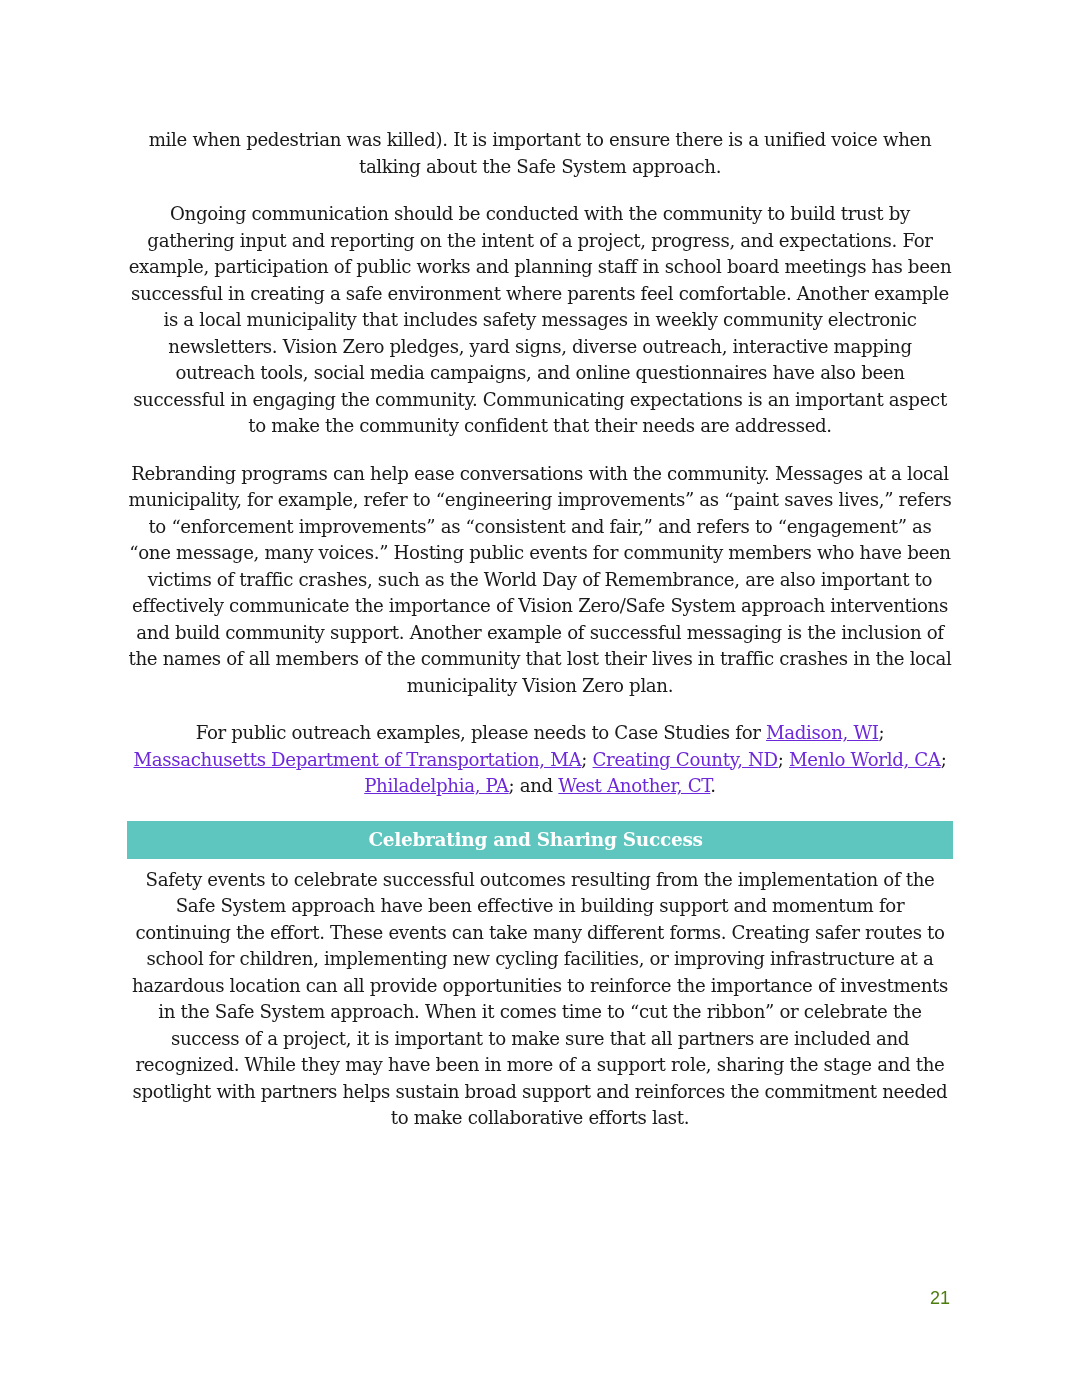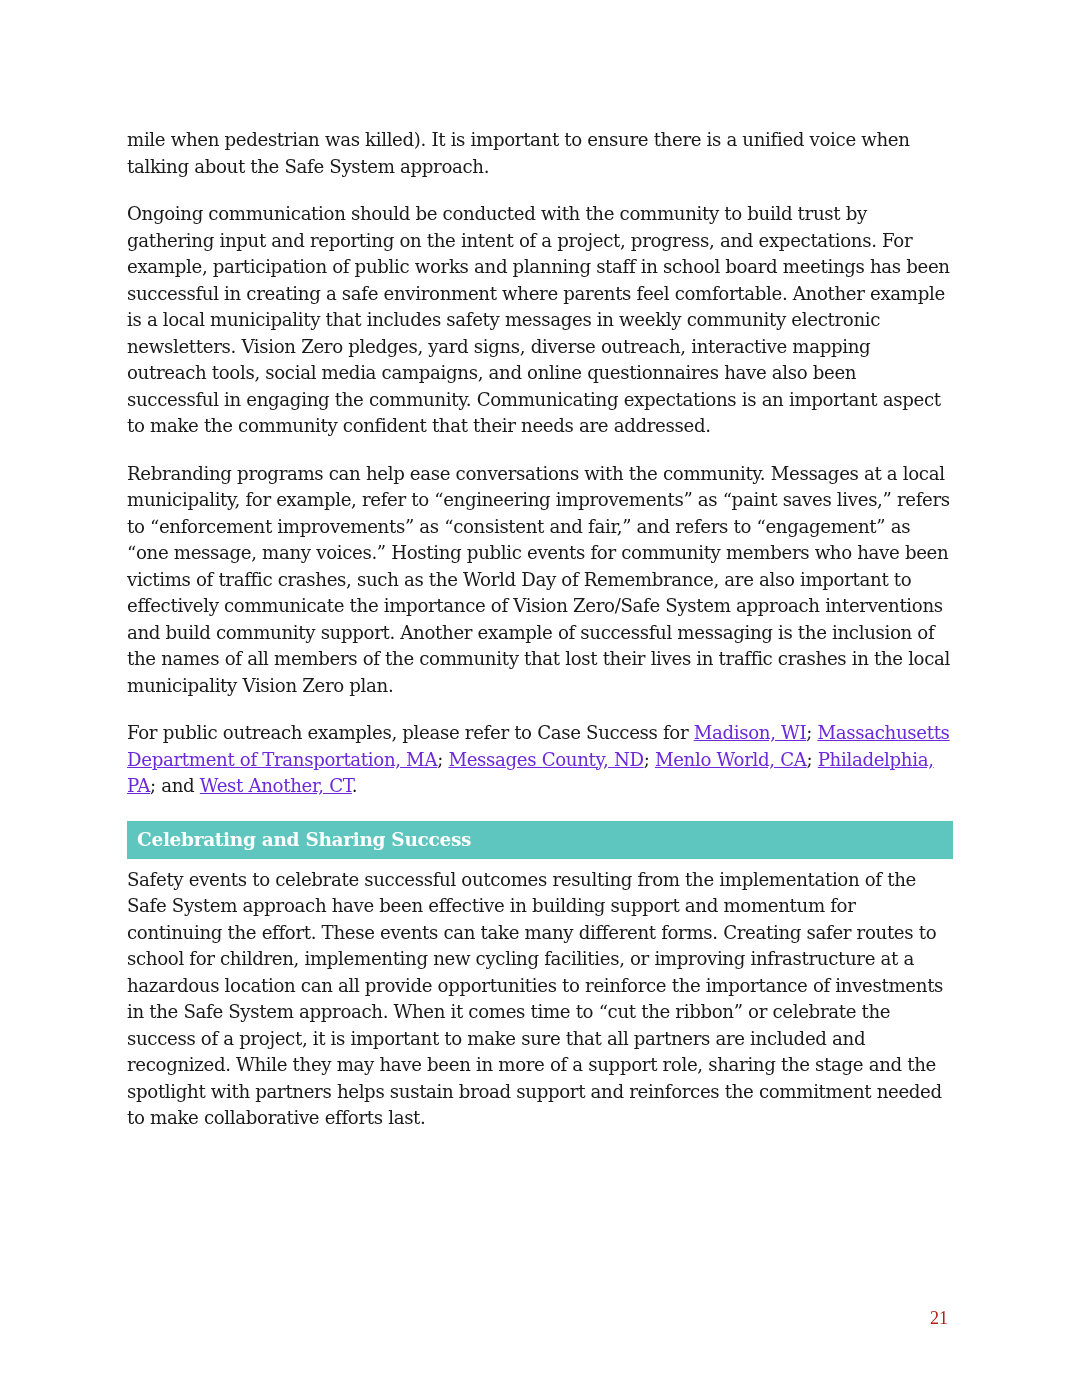--- a/index.html
+++ b/index.html
@@ -2,38 +2,39 @@
 <html><head>
 <meta charset="utf-8">
 <style>
   html, body { margin: 0; padding: 0; background: #ffffff; }
   body { width: 1080px; height: 1397px; position: relative; overflow: hidden; }
   .page {
     position: absolute; left: 127px; top: 127px; width: 826px;
     font-family: "DejaVu Serif", "Liberation Serif", serif;
     font-size: 18.2px; line-height: 26.5px; color: #1a1a1a;
     letter-spacing: -0.35px;
+    text-align: center;
   }
   p { margin: 0 0 21px 0; }
   a { color: #6d28d9; text-decoration: underline; }
   .heading-bar {
     background: #5ec6be; color: #ffffff; font-weight: bold;
     padding: 6px 19px 6px 10px; margin: 0 0 8px 0; height: 26px; line-height: 26px;
     font-size: 18.5px; letter-spacing: -0.3px;
   }
   .page-number {
     position: absolute; left: 930px; top: 1288px;
-    font-family: Liberation Serif, serif; font-size: 18px; color: #b91c1c; margin-top: 20px;
+    font-family: Liberation Sans, sans-serif; font-size: 18px; color: #4d7c0f;
   }
 </style>
 </head>
 <body>
 
 <div class="page">
   <p>mile when pedestrian was killed). It is important to ensure there is a unified voice when talking about the Safe System approach.</p>
   <p>Ongoing communication should be conducted with the community to build trust by gathering input and reporting on the intent of a project, progress, and expectations. For example, participation of public works and planning staff in school board meetings has been successful in creating a safe environment where parents feel comfortable. Another example is a local municipality that includes safety messages in weekly community electronic newsletters. Vision Zero pledges, yard signs, diverse outreach, interactive mapping outreach tools, social media campaigns, and online questionnaires have also been successful in engaging the community. Communicating expectations is an important aspect to make the community confident that their needs are addressed.</p>
   <p>Rebranding programs can help ease conversations with the community. Messages at a local municipality, for example, refer to “engineering improvements” as “paint saves lives,” refers to “enforcement improvements” as “consistent and fair,” and refers to “engagement” as “one message, many voices.” Hosting public events for community members who have been victims of traffic crashes, such as the World Day of Remembrance, are also important to effectively communicate the importance of Vision Zero/Safe System approach interventions and build community support. Another example of successful messaging is the inclusion of the names of all members of the community that lost their lives in traffic crashes in the local municipality Vision Zero plan.</p>
-  <p><span>For public outreach examples, please refer to Case Success for </span><a href="#">Madison, WI</a><span>; </span><a href="#">Massachusetts Department of Transportation, MA</a><span>; </span><a href="#">Messages County, ND</a><span>; </span><a href="#">Menlo World, CA</a><span>; </span><a href="#">Philadelphia, PA</a><span>; and </span><a href="#">West Another, CT</a><span>.</span></p>
+  <p><span>For public outreach examples, please needs to Case Studies for </span><a href="#">Madison, WI</a><span>; </span><a href="#">Massachusetts Department of Transportation, MA</a><span>; </span><a href="#">Creating County, ND</a><span>; </span><a href="#">Menlo World, CA</a><span>; </span><a href="#">Philadelphia, PA</a><span>; and </span><a href="#">West Another, CT</a><span>.</span></p>
   <div class="heading-bar">Celebrating and Sharing Success</div>
   <p>Safety events to celebrate successful outcomes resulting from the implementation of the Safe System approach have been effective in building support and momentum for continuing the effort. These events can take many different forms. Creating safer routes to school for children, implementing new cycling facilities, or improving infrastructure at a hazardous location can all provide opportunities to reinforce the importance of investments in the Safe System approach. When it comes time to “cut the ribbon” or celebrate the success of a project, it is important to make sure that all partners are included and recognized. While they may have been in more of a support role, sharing the stage and the spotlight with partners helps sustain broad support and reinforces the commitment needed to make collaborative efforts last.</p>
 </div>
 
 <div class="page-number">21</div>
 
 </body></html>

